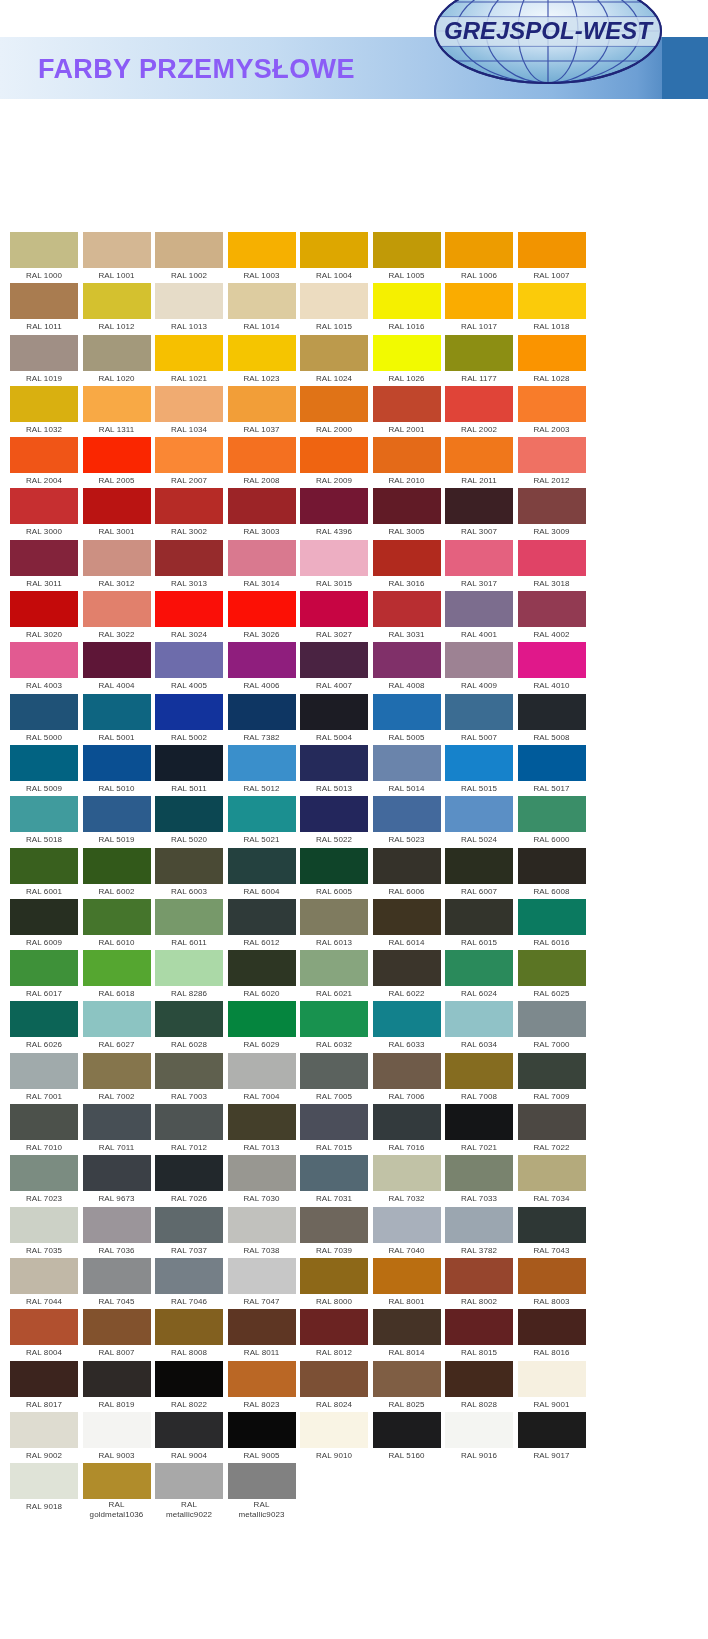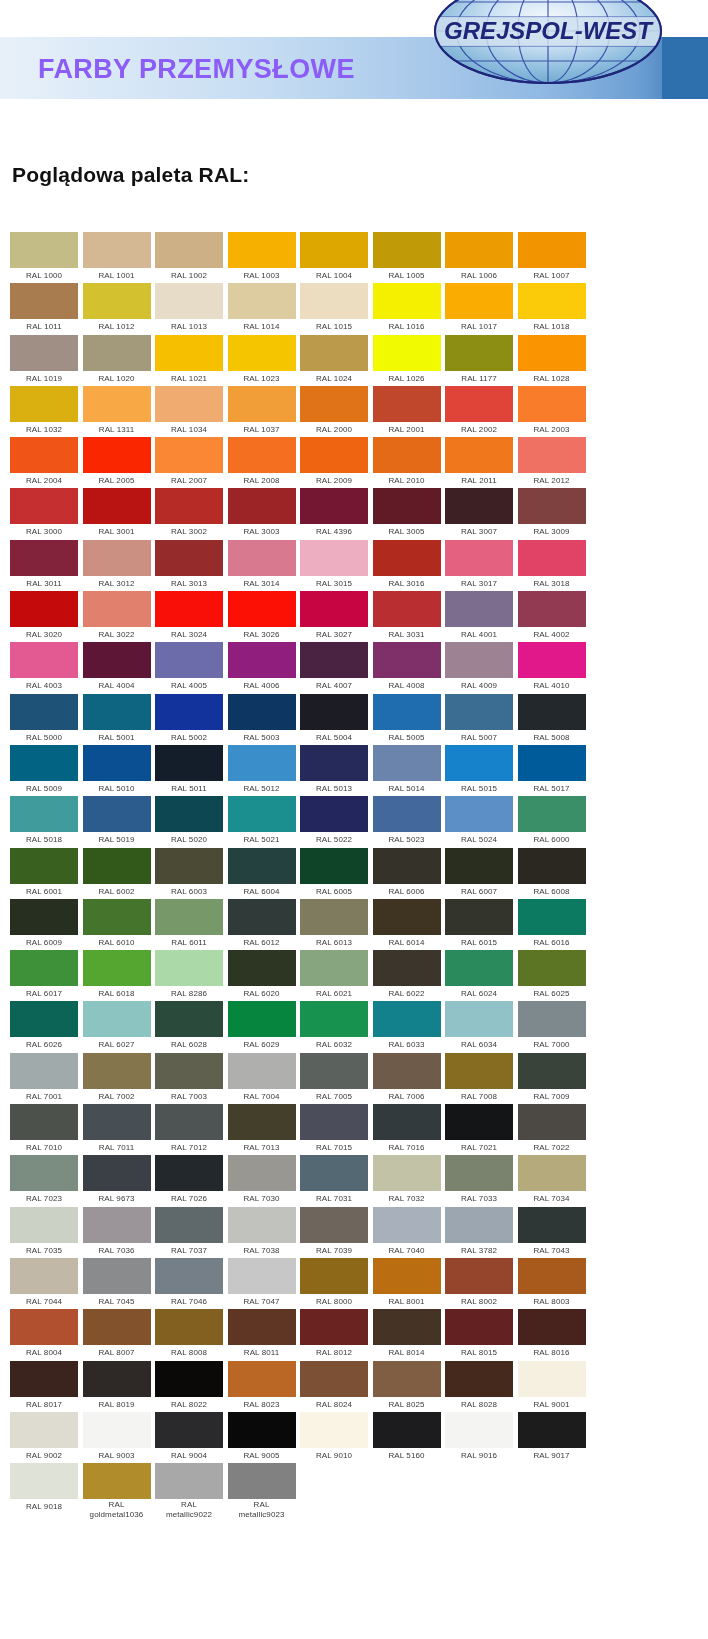--- a/index.html
+++ b/index.html
@@ -161,21 +161,20 @@
         <line x1="117" y1="3" x2="117" y2="107"></line>
       </g>
       <g clip-path="url(#globeClip)">
         <rect x="4" y="41" width="226" height="29" fill="#cfe0ef" opacity="0.82"></rect>
       </g>
       <text x="117" y="63" text-anchor="middle" font-family="'Liberation Sans', sans-serif" font-size="24" font-weight="bold" font-style="italic" fill="#1f2578">GREJSPOL-WEST</text>
       <ellipse cx="117" cy="55" rx="113" ry="52" fill="none" stroke="#1f2578" stroke-width="2"></ellipse>
     </svg>
   </div>
 
-  <div class="page-title">Poglądowa paleta RAL:</div>
 
   <div id="palette">
       <div class="ral-row">
         <div class="ral-cell">
           <div class="swatch" style="background: rgb(196, 188, 134);"></div>
           <div class="swatch-label">RAL 1000</div>
         </div>
         <div class="ral-cell">
           <div class="swatch" style="background: rgb(212, 183, 147);"></div>
           <div class="swatch-label">RAL 1001</div>
@@ -485,21 +484,21 @@
         <div class="ral-cell">
           <div class="swatch" style="background: rgb(14, 101, 129);"></div>
           <div class="swatch-label">RAL 5001</div>
         </div>
         <div class="ral-cell">
           <div class="swatch" style="background: rgb(18, 51, 156);"></div>
           <div class="swatch-label">RAL 5002</div>
         </div>
         <div class="ral-cell">
           <div class="swatch" style="background: rgb(14, 54, 99);"></div>
-          <div class="swatch-label">RAL 5003</div>
+          <div class="swatch-label">RAL 7382</div>
         </div>
         <div class="ral-cell">
           <div class="swatch" style="background: rgb(28, 28, 36);"></div>
           <div class="swatch-label">RAL 5004</div>
         </div>
         <div class="ral-cell">
           <div class="swatch" style="background: rgb(31, 109, 175);"></div>
           <div class="swatch-label">RAL 5005</div>
         </div>
         <div class="ral-cell">

